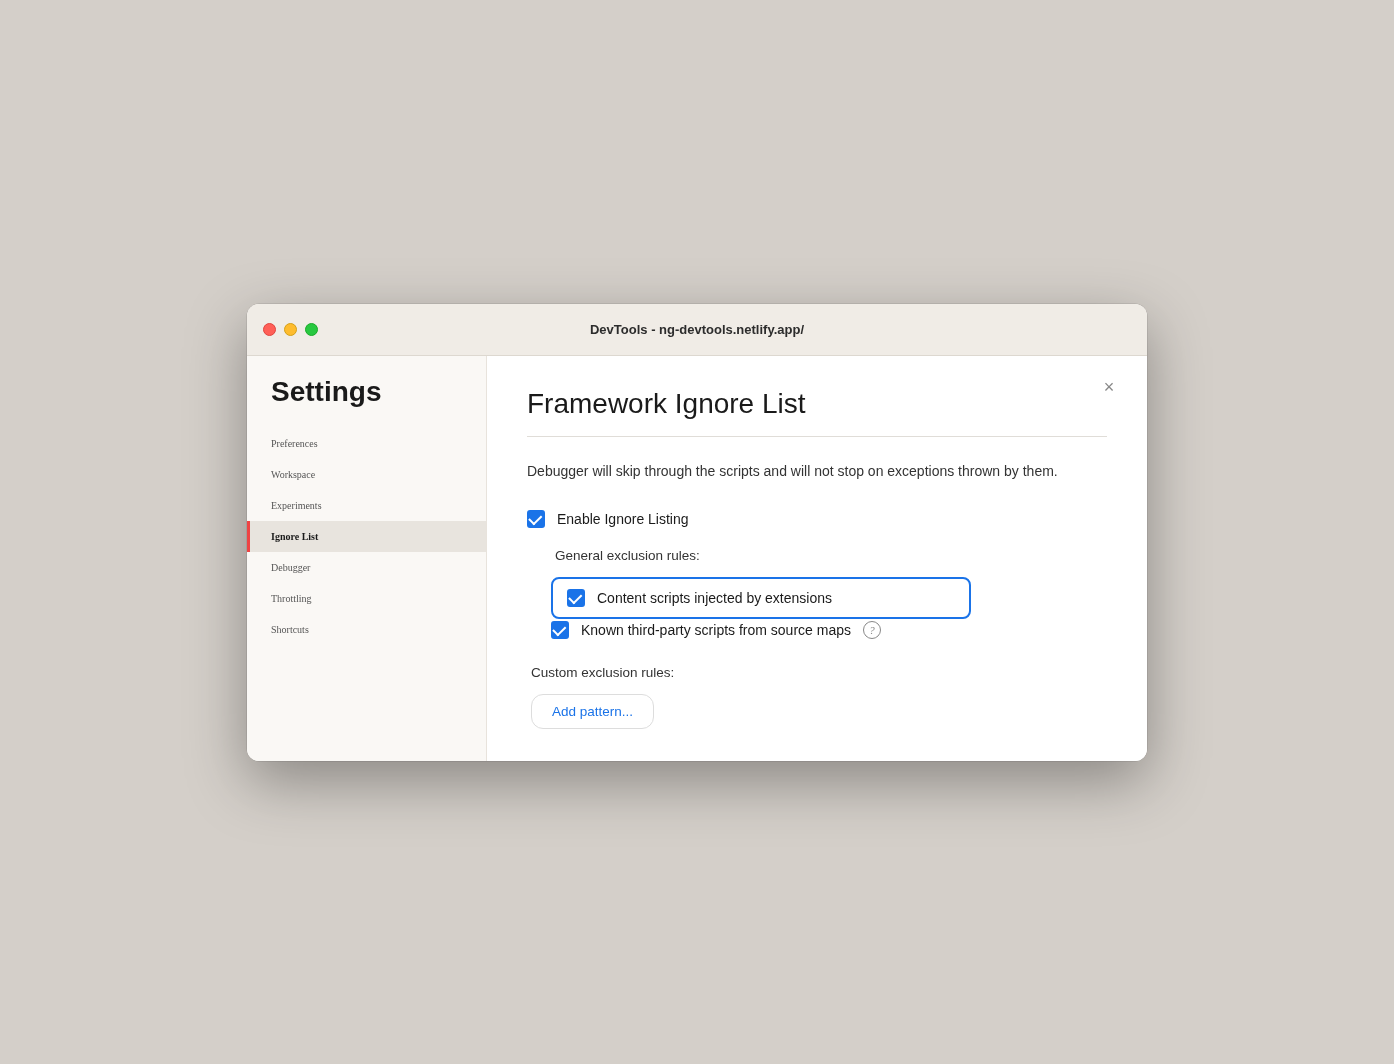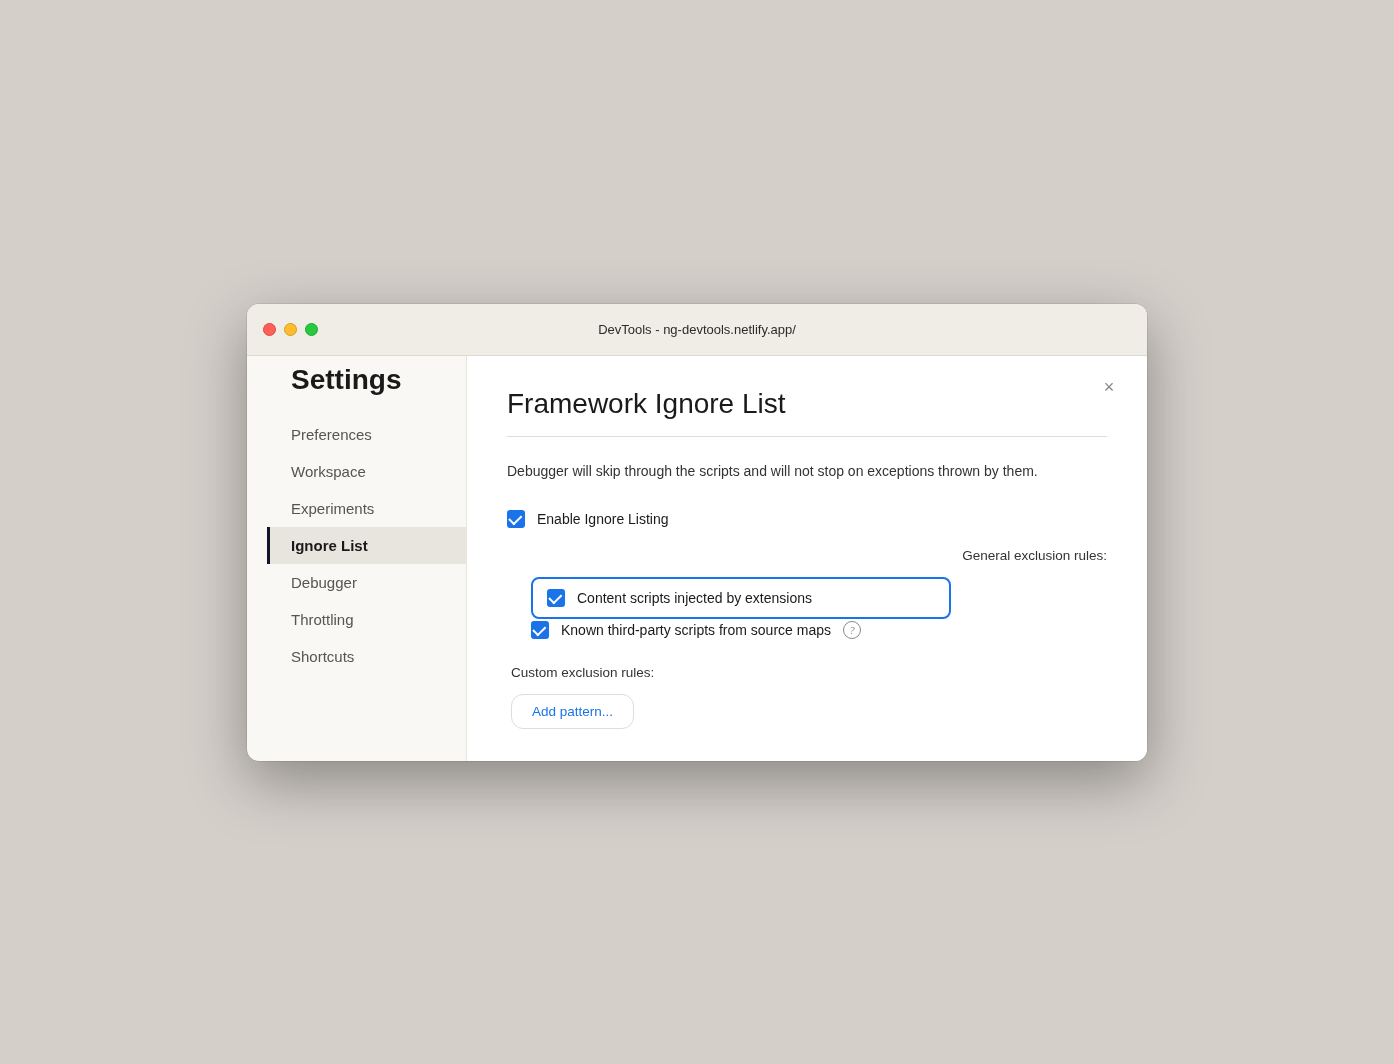--- a/index.html
+++ b/index.html
@@ -47,61 +47,61 @@
       height: 13px;
       border-radius: 50%;
       cursor: pointer;
     }
     .traffic-light.close { background: #ff5f57; border: 0.5px solid #e0443e; }
     .traffic-light.minimize { background: #febc2e; border: 0.5px solid #d4a017; }
     .traffic-light.maximize { background: #28c840; border: 0.5px solid #1aab29; }
 
     .titlebar-text {
       font-size: 13px;
-      font-weight: 400;
+      font-weight: 700;
       color: #2c2c2c;
     }
 
     .content {
       display: flex;
       flex: 1;
       min-height: 0;
     }
 
     
     .sidebar {
-      width: 200px;
+      width: 240px;
       background: #faf8f5;
-      padding: 8px 0;
+      padding: 20px 0;
       flex-shrink: 0;
       border-right: 1px solid #e8e3dc;
-      margin-left: 20px;
     }
 
     .sidebar-title {
       font-size: 28px;
       font-weight: 700;
       color: #1a1a1a;
       padding: 0 24px 20px 24px;
     }
 
     .sidebar-item {
       padding: 10px 24px;
-      font-size: 15px;
+      font-size: 10px;
       color: #555;
       cursor: pointer;
       border-radius: 0;
       transition: background 0.1s;
+      font-family: Liberation Serif, serif;
     }
 
     .sidebar-item.active {
       background: #e8e4de;
       color: #1a1a1a;
       font-weight: 600;
-      border-left: 3px solid #0f172a;
+      border-left: 3px solid #ef4444;
       padding-left: 21px;
     }
 
     
     .main {
       flex: 1;
       padding: 32px 40px;
       background: #fff;
       position: relative;
       overflow-y: auto;
@@ -182,21 +182,20 @@
       color: #1a1a1a;
     }
 
     
     .section-label {
       font-size: 13.5px;
       color: #333;
       font-weight: 400;
       margin-bottom: 14px;
       margin-left: 4px;
-      text-align: right;
     }
 
     .exclusion-section {
       margin-left: 24px;
       margin-bottom: 24px;
     }
 
     
     .checkbox-row-highlighted {
       display: flex;

